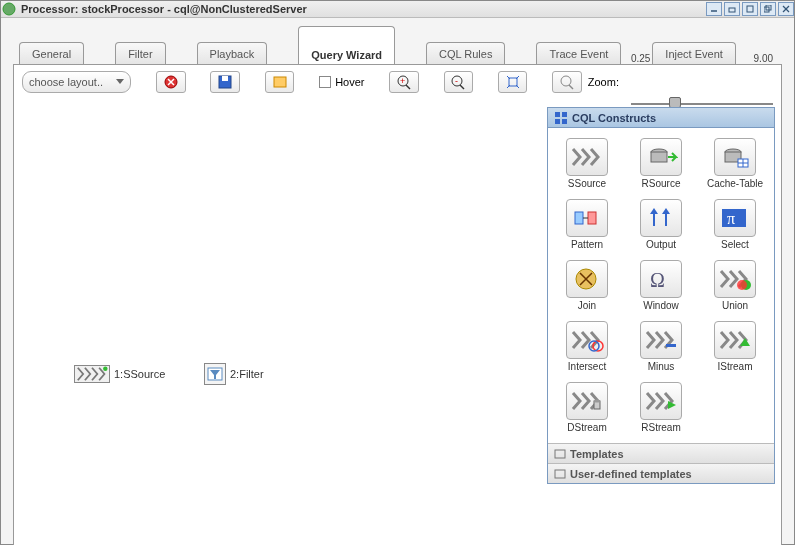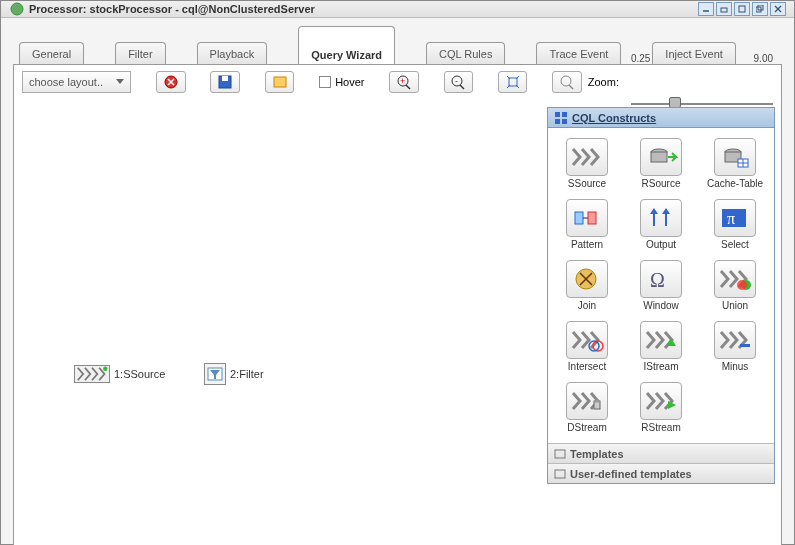--- a/index.html
+++ b/index.html
@@ -15,21 +15,21 @@
     border: 1px solid #888;
     display: flex;
     flex-direction: column;
     background: #f4f4f4;
   }
   .titlebar {
     height: 24px;
     background: linear-gradient(#f0f0f0, #e0e0e0);
     display: flex;
     align-items: center;
-    padding: 0 8px;
+    padding: 0 0;
     border-bottom: 1px solid #bbb;
   }
   .title-icon { width: 16px; height: 16px; margin-right: 4px; }
   .title-text { font-weight: bold; color: #333; flex: 1; }
   .winbtns { display: flex; gap: 2px; }
   .winbtn {
     width: 16px; height: 14px;
     border: 1px solid #7a9ac0;
     background: #dde9f5;
     display: flex; align-items: center; justify-content: center;
@@ -69,21 +69,21 @@
     height: 34px;
     padding: 4px 8px;
     gap: 6px;
   }
   .layoutselect {
     width: 118px; height: 22px;
     border: 1px solid #aaa;
     background: linear-gradient(#fff, #eaeaea);
     display: flex; align-items: center; padding: 0 6px;
     color: #555; cursor: pointer;
-    border-radius: 0;
+    border-radius: 9px;
   }
   .layoutselect span { flex: 1; }
   .tbtn {
     width: 32px; height: 22px;
     border: 1px solid #aaa;
     background: linear-gradient(#fff, #eaeaea);
     display: flex; align-items: center; justify-content: center;
     border-radius: 3px; cursor: pointer;
   }
   .sep { width: 14px; }
@@ -109,21 +109,20 @@
   .palette {
     position:absolute; right:6px; top:42px; width:228px;
     border:1px solid #7a9ac0;
   }
   .palette-header {
     height:20px;
     background: linear-gradient(#c9dbed, #aac6e2);
     display:flex; align-items:center; padding:0 6px; gap:4px;
     font-weight:bold; color:#2a3d60;
     border-bottom:1px solid #7a9ac0;
-    text-decoration:underline;
   }
   .palette-body {
     background:#fff;
     padding:6px 2px;
     display:grid;
     grid-template-columns: repeat(3, 1fr);
     row-gap: 2px;
   }
   .construct {
     display:flex; flex-direction:column; align-items:center;
@@ -420,35 +419,35 @@
                 </svg>
               </div>
     <div class="construct-label">Intersect</div>
             </div>
             <div class="construct">
     <div class="construct-icon">
                 <svg viewBox="0 0 34 24" width="34" height="24">
                   <polyline points="3,4 10,12 3,20" fill="none" stroke="#888" stroke-width="3"></polyline>
                   <polyline points="12,4 19,12 12,20" fill="none" stroke="#888" stroke-width="3"></polyline>
                   <polyline points="21,4 28,12 21,20" fill="none" stroke="#888" stroke-width="3"></polyline>
+                  <rect x="22" y="16" width="10" height="3" fill="#36c"></rect>
+                </svg>
+              </div>
+    <div class="construct-label">Minus</div>
+            </div>
+            <div class="construct">
+    <div class="construct-icon">
+                <svg viewBox="0 0 34 24" width="34" height="24">
+                  <polyline points="3,4 10,12 3,20" fill="none" stroke="#888" stroke-width="3"></polyline>
+                  <polyline points="12,4 19,12 12,20" fill="none" stroke="#888" stroke-width="3"></polyline>
+                  <polyline points="21,4 28,12 21,20" fill="none" stroke="#888" stroke-width="3"></polyline>
                   <polygon points="22,18 32,18 27,10" fill="#3b3"></polygon>
                 </svg>
               </div>
     <div class="construct-label">IStream</div>
-            </div>
-            <div class="construct">
-    <div class="construct-icon">
-                <svg viewBox="0 0 34 24" width="34" height="24">
-                  <polyline points="3,4 10,12 3,20" fill="none" stroke="#888" stroke-width="3"></polyline>
-                  <polyline points="12,4 19,12 12,20" fill="none" stroke="#888" stroke-width="3"></polyline>
-                  <polyline points="21,4 28,12 21,20" fill="none" stroke="#888" stroke-width="3"></polyline>
-                  <rect x="22" y="16" width="10" height="3" fill="#36c"></rect>
-                </svg>
-              </div>
-    <div class="construct-label">Minus</div>
             </div>
             <div class="construct">
     <div class="construct-icon">
                 <svg viewBox="0 0 34 24" width="34" height="24">
                   <polyline points="3,4 10,12 3,20" fill="none" stroke="#888" stroke-width="3"></polyline>
                   <polyline points="12,4 19,12 12,20" fill="none" stroke="#888" stroke-width="3"></polyline>
                   <polyline points="21,4 28,12 21,20" fill="none" stroke="#888" stroke-width="3"></polyline>
                   <rect x="24" y="12" width="6" height="8" fill="#ccc" stroke="#666"></rect>
                   <ellipse cx="27" cy="12" rx="3" ry="1.5" fill="#999"></ellipse>
                 </svg>

